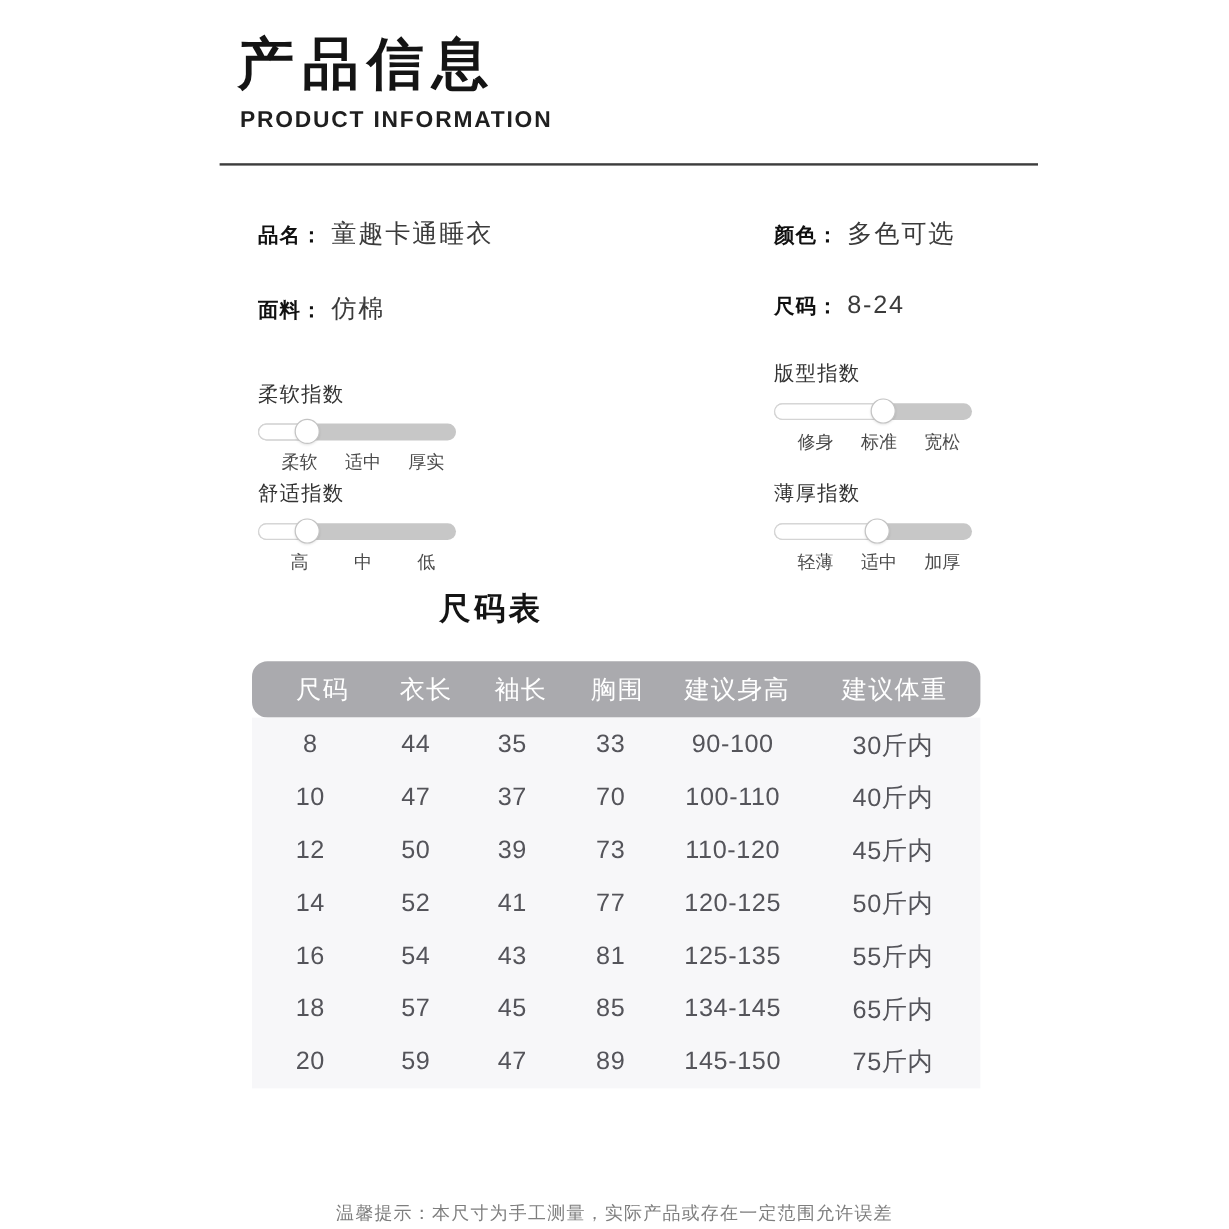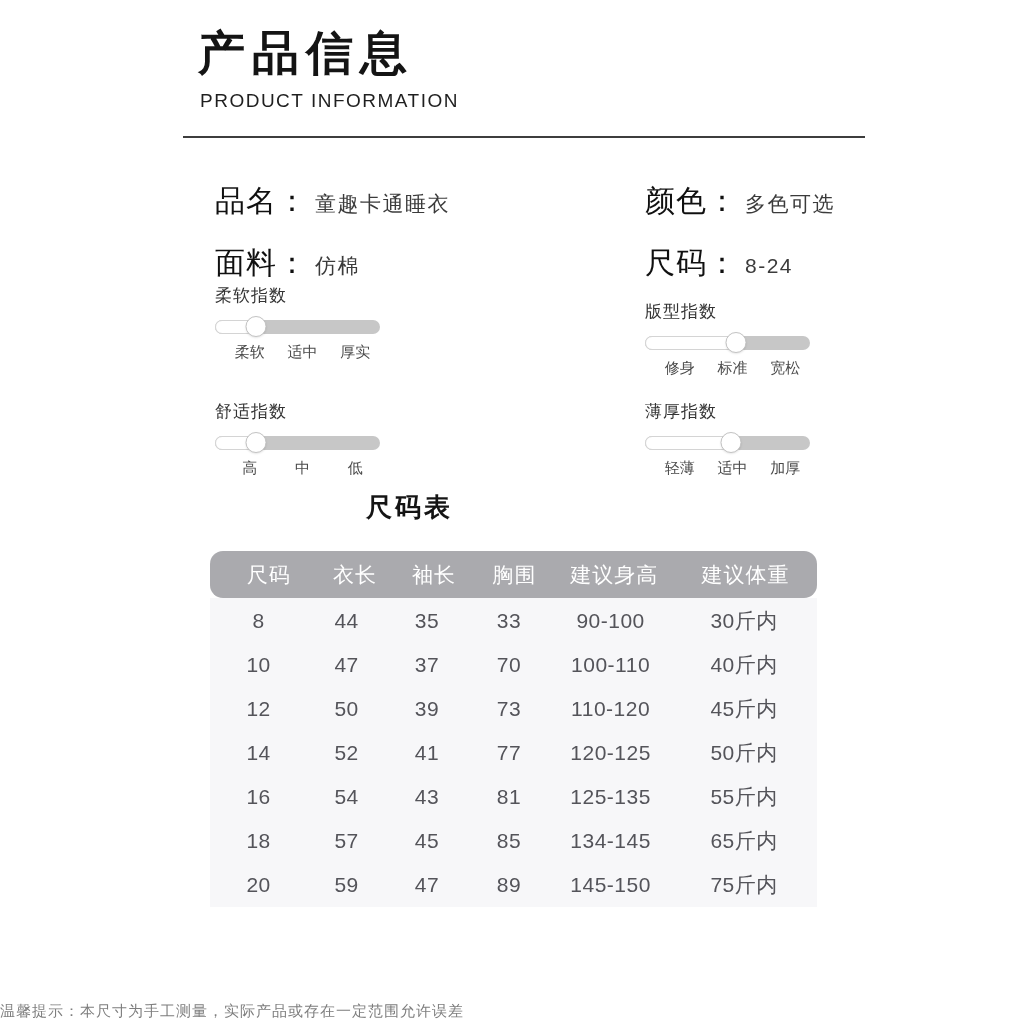--- a/index.html
+++ b/index.html
@@ -5,31 +5,31 @@
   html,body{margin:0;padding:0;}
   body{
     width:1024px;height:1024px;position:relative;overflow:hidden;
     background:#ffffff;color:#1a1a1a;
     font-family:"Liberation Sans","DejaVu Sans",sans-serif;
   }
   
   .h-cn{position:absolute;left:198px;top:22px;font-size:47px;font-weight:700;
         letter-spacing:7px;color:#141414;}
   .h-en{position:absolute;left:200px;top:90px;font-size:19px;letter-spacing:1.5px;
-        color:#1f1f1f;font-weight:400;}
+        color:#1f1f1f;font-weight:700;}
   .divider{position:absolute;left:183px;top:136px;width:682px;height:2px;background:#3d3d3d;}
   
   .detail{position:absolute;display:flex;align-items:baseline;white-space:nowrap;}
-  .dlabel{font-weight:400;font-size:30px;color:#101010;letter-spacing:1px;}
+  .dlabel{font-weight:700;font-size:17px;color:#101010;letter-spacing:1px;}
   .dvalue{font-size:21px;color:#3b3b3b;margin-left:7px;letter-spacing:1.5px;}
   .d1{left:215px;top:181px}.d2{left:645px;top:181px}
   .d3{left:215px;top:243px}.d4{left:645px;top:243px}
   
   .slider-group{position:absolute;width:165px;}
-  .sg1{left:215px;top:284px}.sg2{left:645px;top:300px}
+  .sg1{left:215px;top:317px}.sg2{left:645px;top:300px}
   .sg3{left:215px;top:400px}.sg4{left:645px;top:400px}
   .stitle{font-size:17px;color:#333333;letter-spacing:1px;margin-bottom:13px;}
   .track{position:relative;height:14px;background:var(--track,#c7c7c7);border-radius:8px;}
   .fill{position:absolute;left:0;top:0;bottom:0;background:#ffffff;
         border:1px solid #d4d4d4;border-radius:8px;box-sizing:border-box;}
   .knob{position:absolute;top:-4px;width:21px;height:21px;background:#ffffff;
         border:1px solid #c3c3c3;border-radius:50%;transform:translateX(-50%);
         box-sizing:border-box;box-shadow:0 1px 2px rgba(0,0,0,.10);}
   .slabels{position:relative;height:20px;margin-top:9px;font-size:15px;color:#4a4a4a;}
   .sl{position:absolute;transform:translateX(-50%);white-space:nowrap;}
@@ -38,21 +38,21 @@
   .table-title{position:absolute;left:0;top:490px;width:819px;text-align:center;
         font-size:26px;font-weight:700;letter-spacing:3px;color:#141414;}
   .size-table{position:absolute;left:210px;top:551px;width:607px;}
   .grid-row{display:grid;grid-template-columns:16% 13% 13.5% 13.5% 20% 24%;
         align-items:center;text-align:center;}
   .thead{height:47px;background:var(--header-bg,#aaaaae);border-radius:13px;
         color:#ffffff;font-size:21px;font-weight:500;letter-spacing:1px;padding-left:11px;}
   .tbody{background:var(--body-bg,#f7f7f9);padding-top:1px;}
   .trow{height:44px;font-size:21px;color:#54545a;letter-spacing:.5px;}
   
-  .footer-note{position:absolute;left:0;top:1002px;width:1024px;text-align:left;
+  .footer-note{position:absolute;left:0;top:1002px;width:1024px;text-align:center;
         font-size:15px;color:#7e7e7e;letter-spacing:1px;}
 </style>
 </head>
 <body style="--header-bg: #aaaaae; --body-bg: #f7f7f9; --track: #c7c7c7;">
 
 <div class="h-cn">产品信息</div>
 <div class="h-en">PRODUCT INFORMATION</div>
 <div class="divider"></div>
 
 <div class="detail d1">

